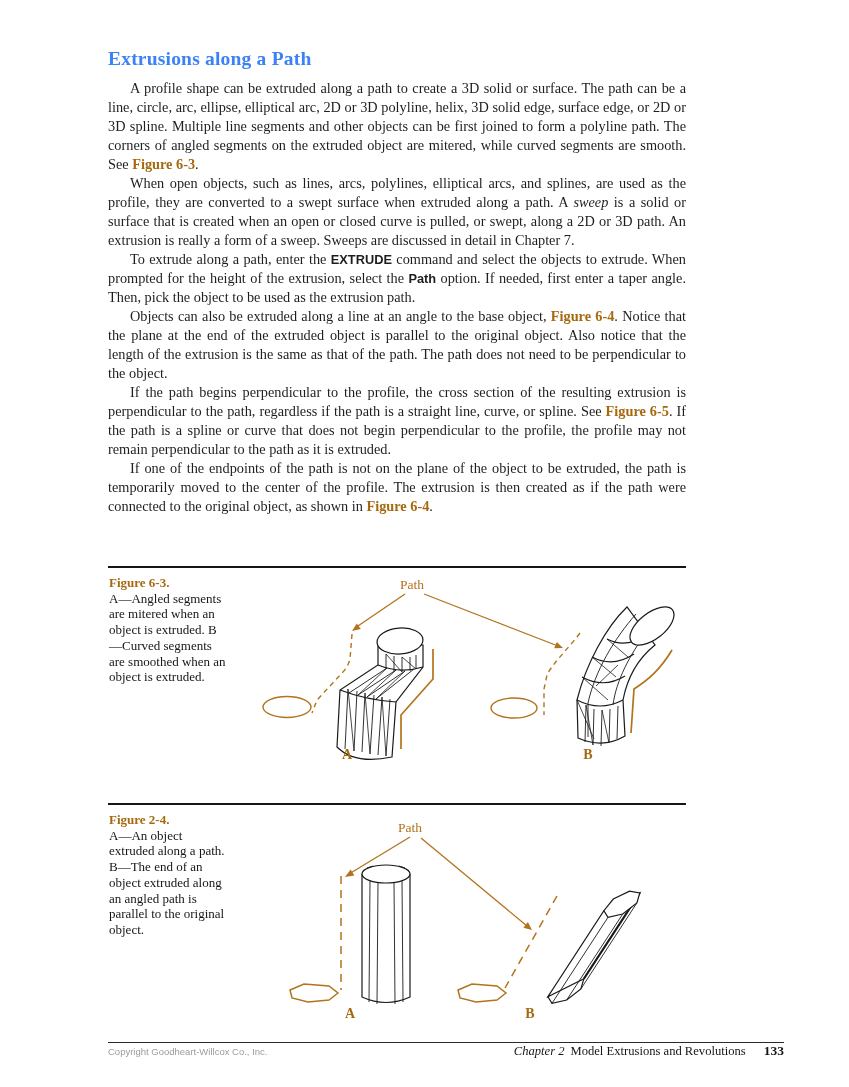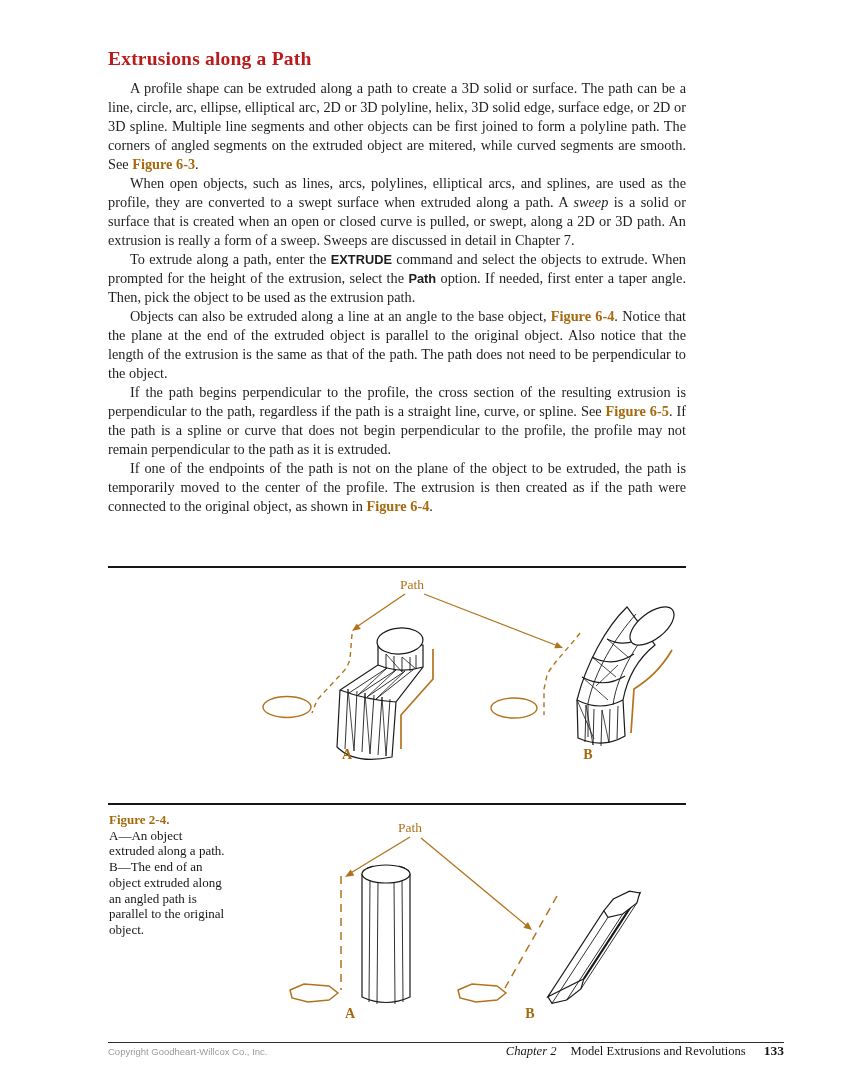--- a/index.html
+++ b/index.html
@@ -1,35 +1,35 @@
 <!DOCTYPE html>
 <html><head>
 <meta charset="utf-8">
 <style>
   html,body{margin:0;padding:0;background:#fff;}
   .page{position:relative;width:849px;height:1087px;background:#ffffff;overflow:hidden;
         font-family:"Liberation Serif", serif;color:#1e1e1e;}
   .page-title{position:absolute;left:108px;top:48px;margin:0;font-size:19.5px;font-weight:bold;
-        color:#b91c1c;letter-spacing:0.2px;font-family:"Liberation Serif", serif;}
+        color:#3b82f6;letter-spacing:0.2px;font-family:"Liberation Serif", serif;}
   .bodycopy{position:absolute;left:108px;top:79px;width:578px;font-size:14.3px;line-height:19px;
         text-align:justify;}
   .bodycopy p{margin:0;text-indent:22px;}
   .figref{color:#A5690F;font-weight:bold;}
   .cmd{font-family:Liberation Sans, sans-serif;font-weight:bold;font-size:12.8px;}
   .em{font-style:italic;}
   .fig-rule{position:absolute;left:108px;width:578px;height:0;border-top:2.5px solid #161616;}
   .fig-caption{position:absolute;left:109px;width:118px;font-size:13px;line-height:15.7px;color:#161616;}
   .fig-label{color:#A5690F;font-weight:bold;}
   .fig-art{position:absolute;left:108px;}
   .footer{position:absolute;left:108px;top:1042px;width:676px;border-top:1.6px solid #2a2a2a;
         display:flex;justify-content:space-between;align-items:baseline;}
   .copyright{font-family:"Liberation Sans", sans-serif;font-size:9.5px;color:#9b9b9b;}
   .footer-right{font-size:12.6px;color:#161616;white-space:nowrap;}
   .chapter-label{font-style:italic;}
-  .chapter-title{margin-left:14px;}
+  .chapter-title{margin-left:6px;}
   .page-number{font-weight:bold;font-size:13.5px;margin-left:18px;}
   svg text{font-family:"Liberation Serif", serif;}
   .svg-path-label{fill:#B2731C;font-size:13.5px;}
   .svg-sub{fill:#A5690F;font-size:14px;font-weight:bold;}
 </style>
 </head>
 <body>
 
 <div class="page">
 
@@ -38,20 +38,24 @@
   <div class="bodycopy">
     <p><span>A profile shape can be extruded along a path to create a 3D solid or surface. The path can be a line, circle, arc, ellipse, elliptical arc, 2D or 3D polyline, helix, 3D solid edge, surface edge, or 2D or 3D spline. Multiple line segments and other objects can be first joined to form a polyline path. The corners of angled segments on the extruded object are mitered, while curved segments are smooth. See </span><span class="figref">Figure 6-3</span><span>.</span></p>
     <p><span>When open objects, such as lines, arcs, polylines, elliptical arcs, and splines, are used as the profile, they are converted to a swept surface when extruded along a path. A </span><span class="em">sweep</span><span> is a solid or surface that is created when an open or closed curve is pulled, or swept, along a 2D or 3D path. An extrusion is really a form of a sweep. Sweeps are discussed in detail in Chapter 7.</span></p>
     <p><span>To extrude along a path, enter the </span><span class="cmd">EXTRUDE</span><span> command and select the objects to extrude. When prompted for the height of the extrusion, select the </span><span class="cmd">Path</span><span> option. If needed, first enter a taper angle. Then, pick the object to be used as the extrusion path.</span></p>
     <p><span>Objects can also be extruded along a line at an angle to the base object, </span><span class="figref">Figure 6-4</span><span>. Notice that the plane at the end of the extruded object is parallel to the original object. Also notice that the length of the extrusion is the same as that of the path. The path does not need to be perpendicular to the object.</span></p>
     <p><span>If the path begins perpendicular to the profile, the cross section of the resulting extrusion is perpendicular to the path, regardless if the path is a straight line, curve, or spline. See </span><span class="figref">Figure 6-5</span><span>. If the path is a spline or curve that does not begin perpendicular to the profile, the profile may not remain perpendicular to the path as it is extruded.</span></p>
     <p><span>If one of the endpoints of the path is not on the plane of the object to be extruded, the path is temporarily moved to the center of the profile. The extrusion is then created as if the path were connected to the original object, as shown in </span><span class="figref">Figure 6-4</span><span>.</span></p>
   </div>
 
   <div class="fig-rule" style="top:566px;"></div>
+  <div class="fig-caption" style="top:575px;">
+    <span class="fig-label">Figure 6-3.</span><br>
+    <span>A—Angled segments are mitered when an object is extruded. B—Curved segments are smoothed when an object is extruded.</span>
+  </div>
   <svg class="fig-art" style="top:569px;" width="578" height="228" viewBox="0 0 578 228">
 
     <text class="svg-path-label" x="304" y="20" text-anchor="middle">Path</text>
     <g stroke="#B2731C" stroke-width="1.3" fill="none">
       <path d="M297,25 L247,59"></path>
       <path d="M316,25 L450,77"></path>
     </g>
     <g fill="#B2731C" stroke="none">
       <polygon points="244,62 248.8,54.6 252.8,59.9"></polygon>
       <polygon points="455,79 446.2,79.2 448.8,73"></polygon>

